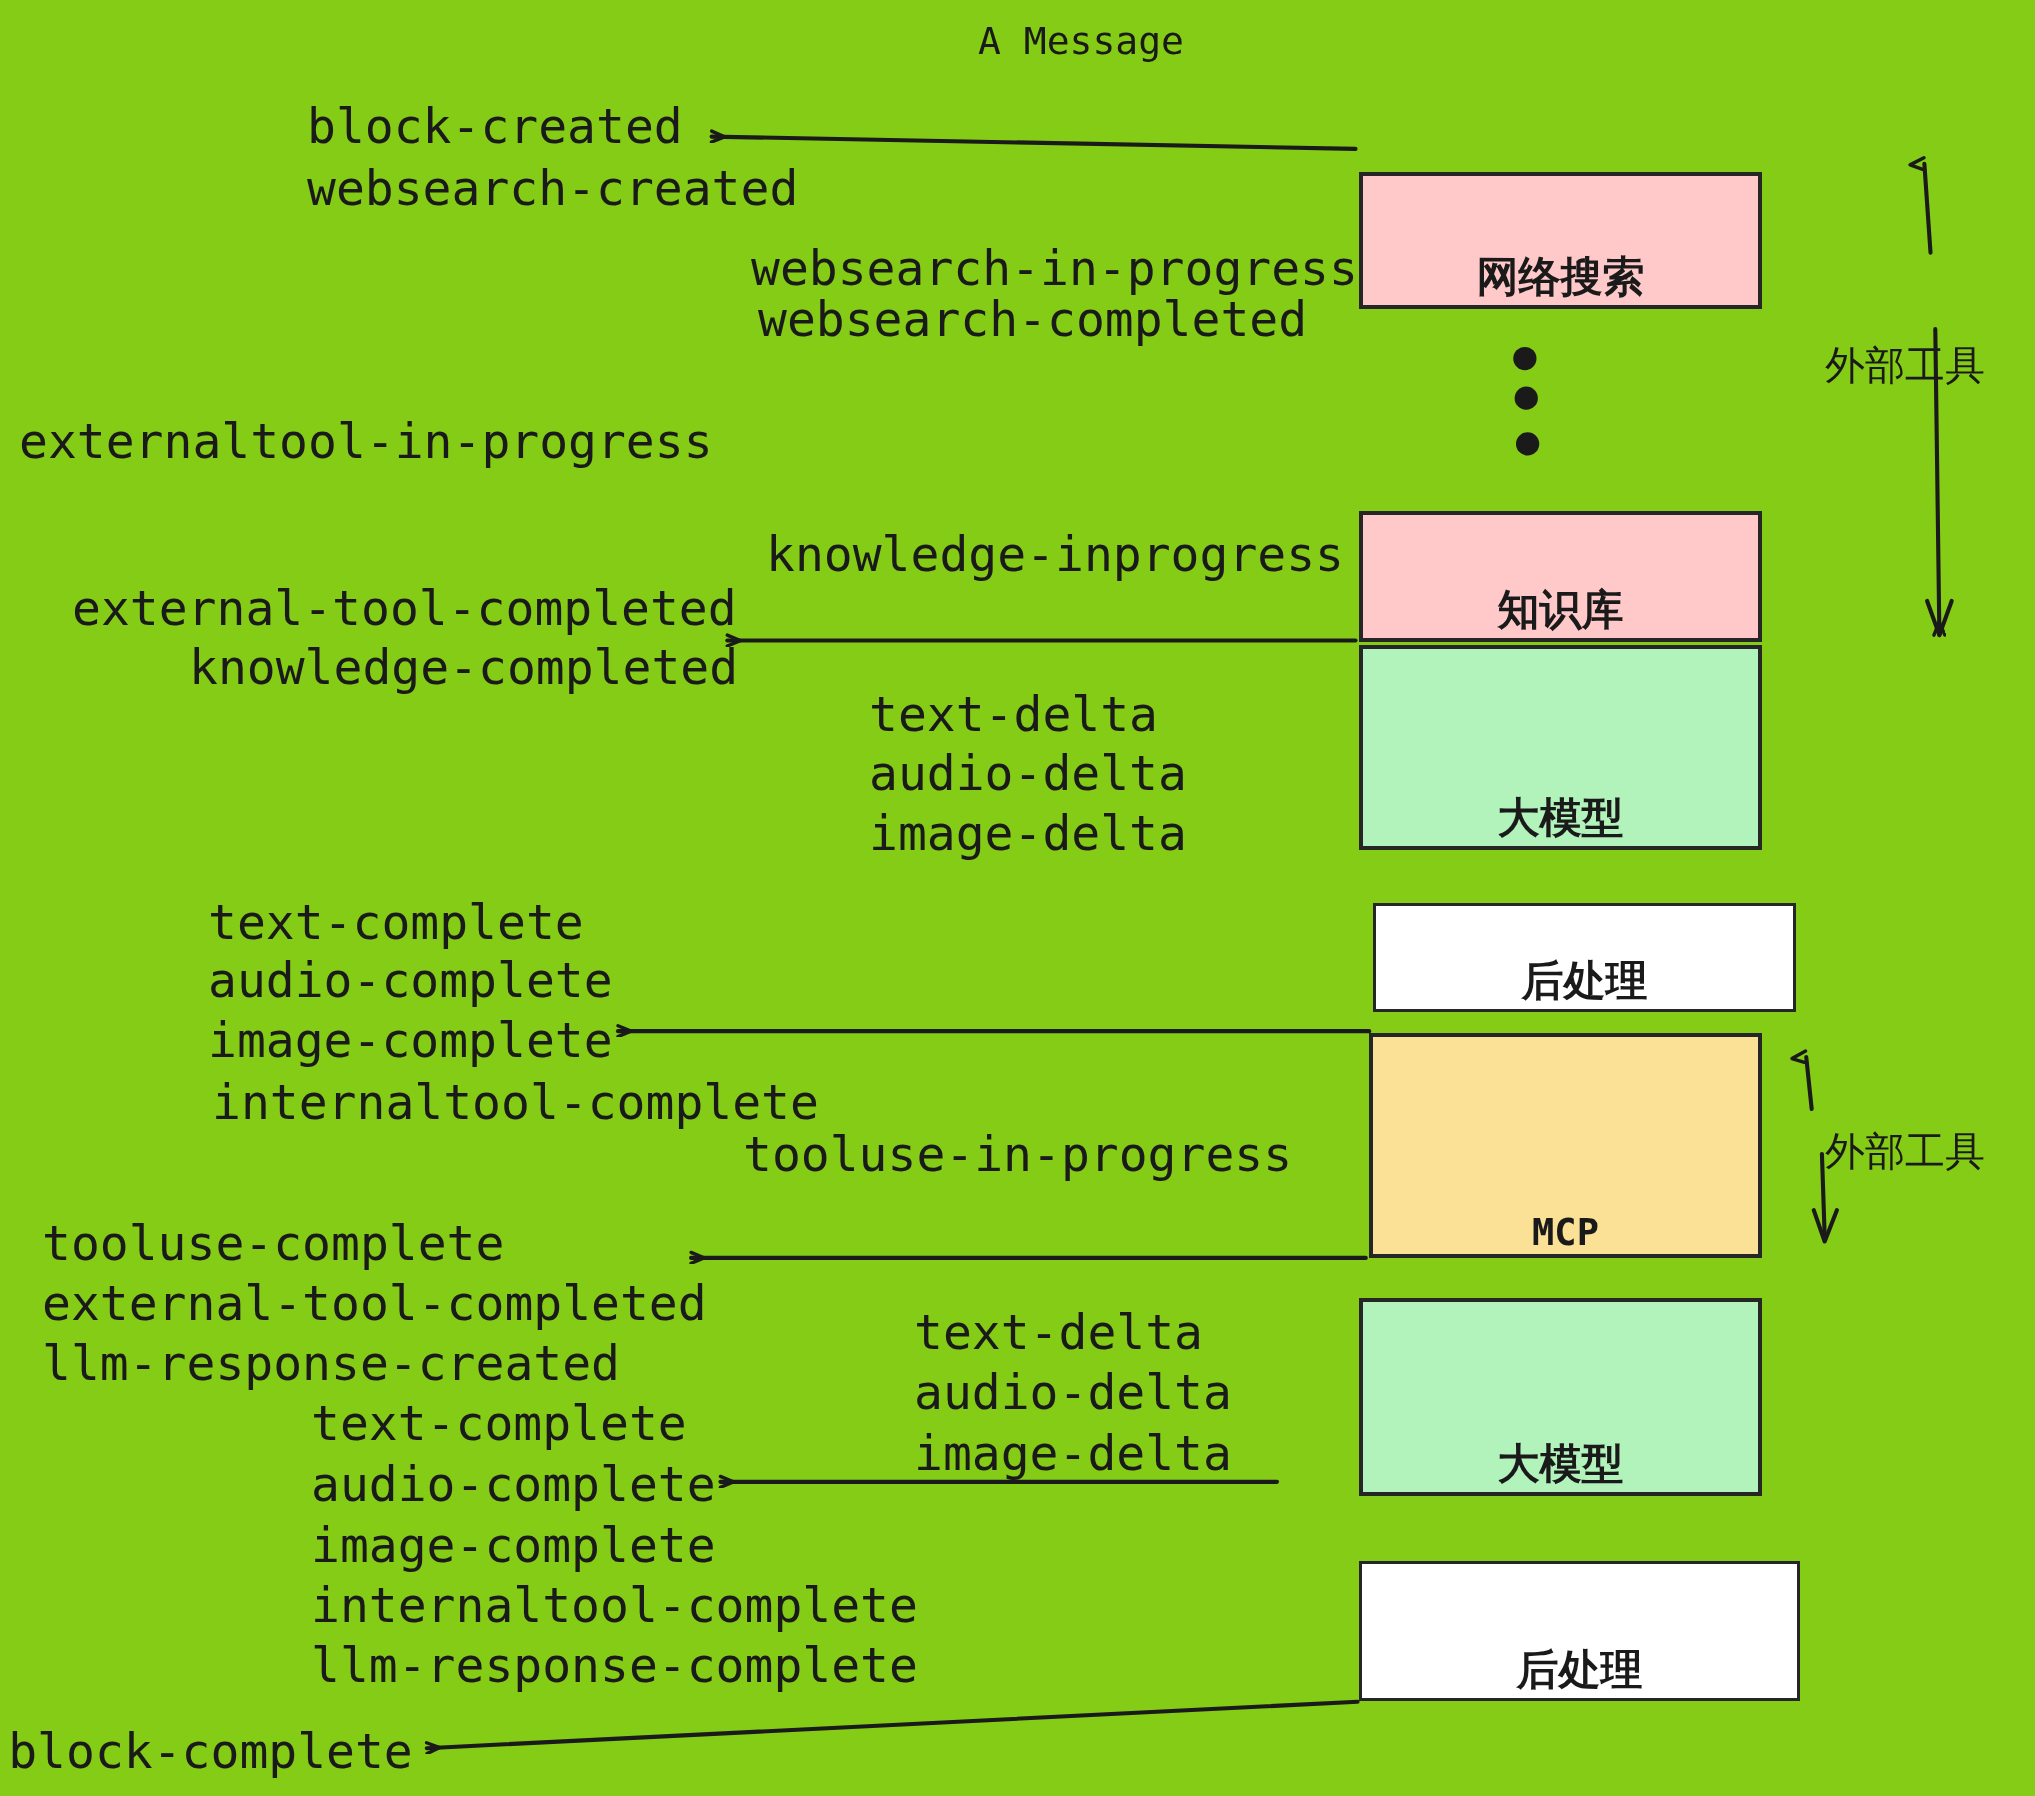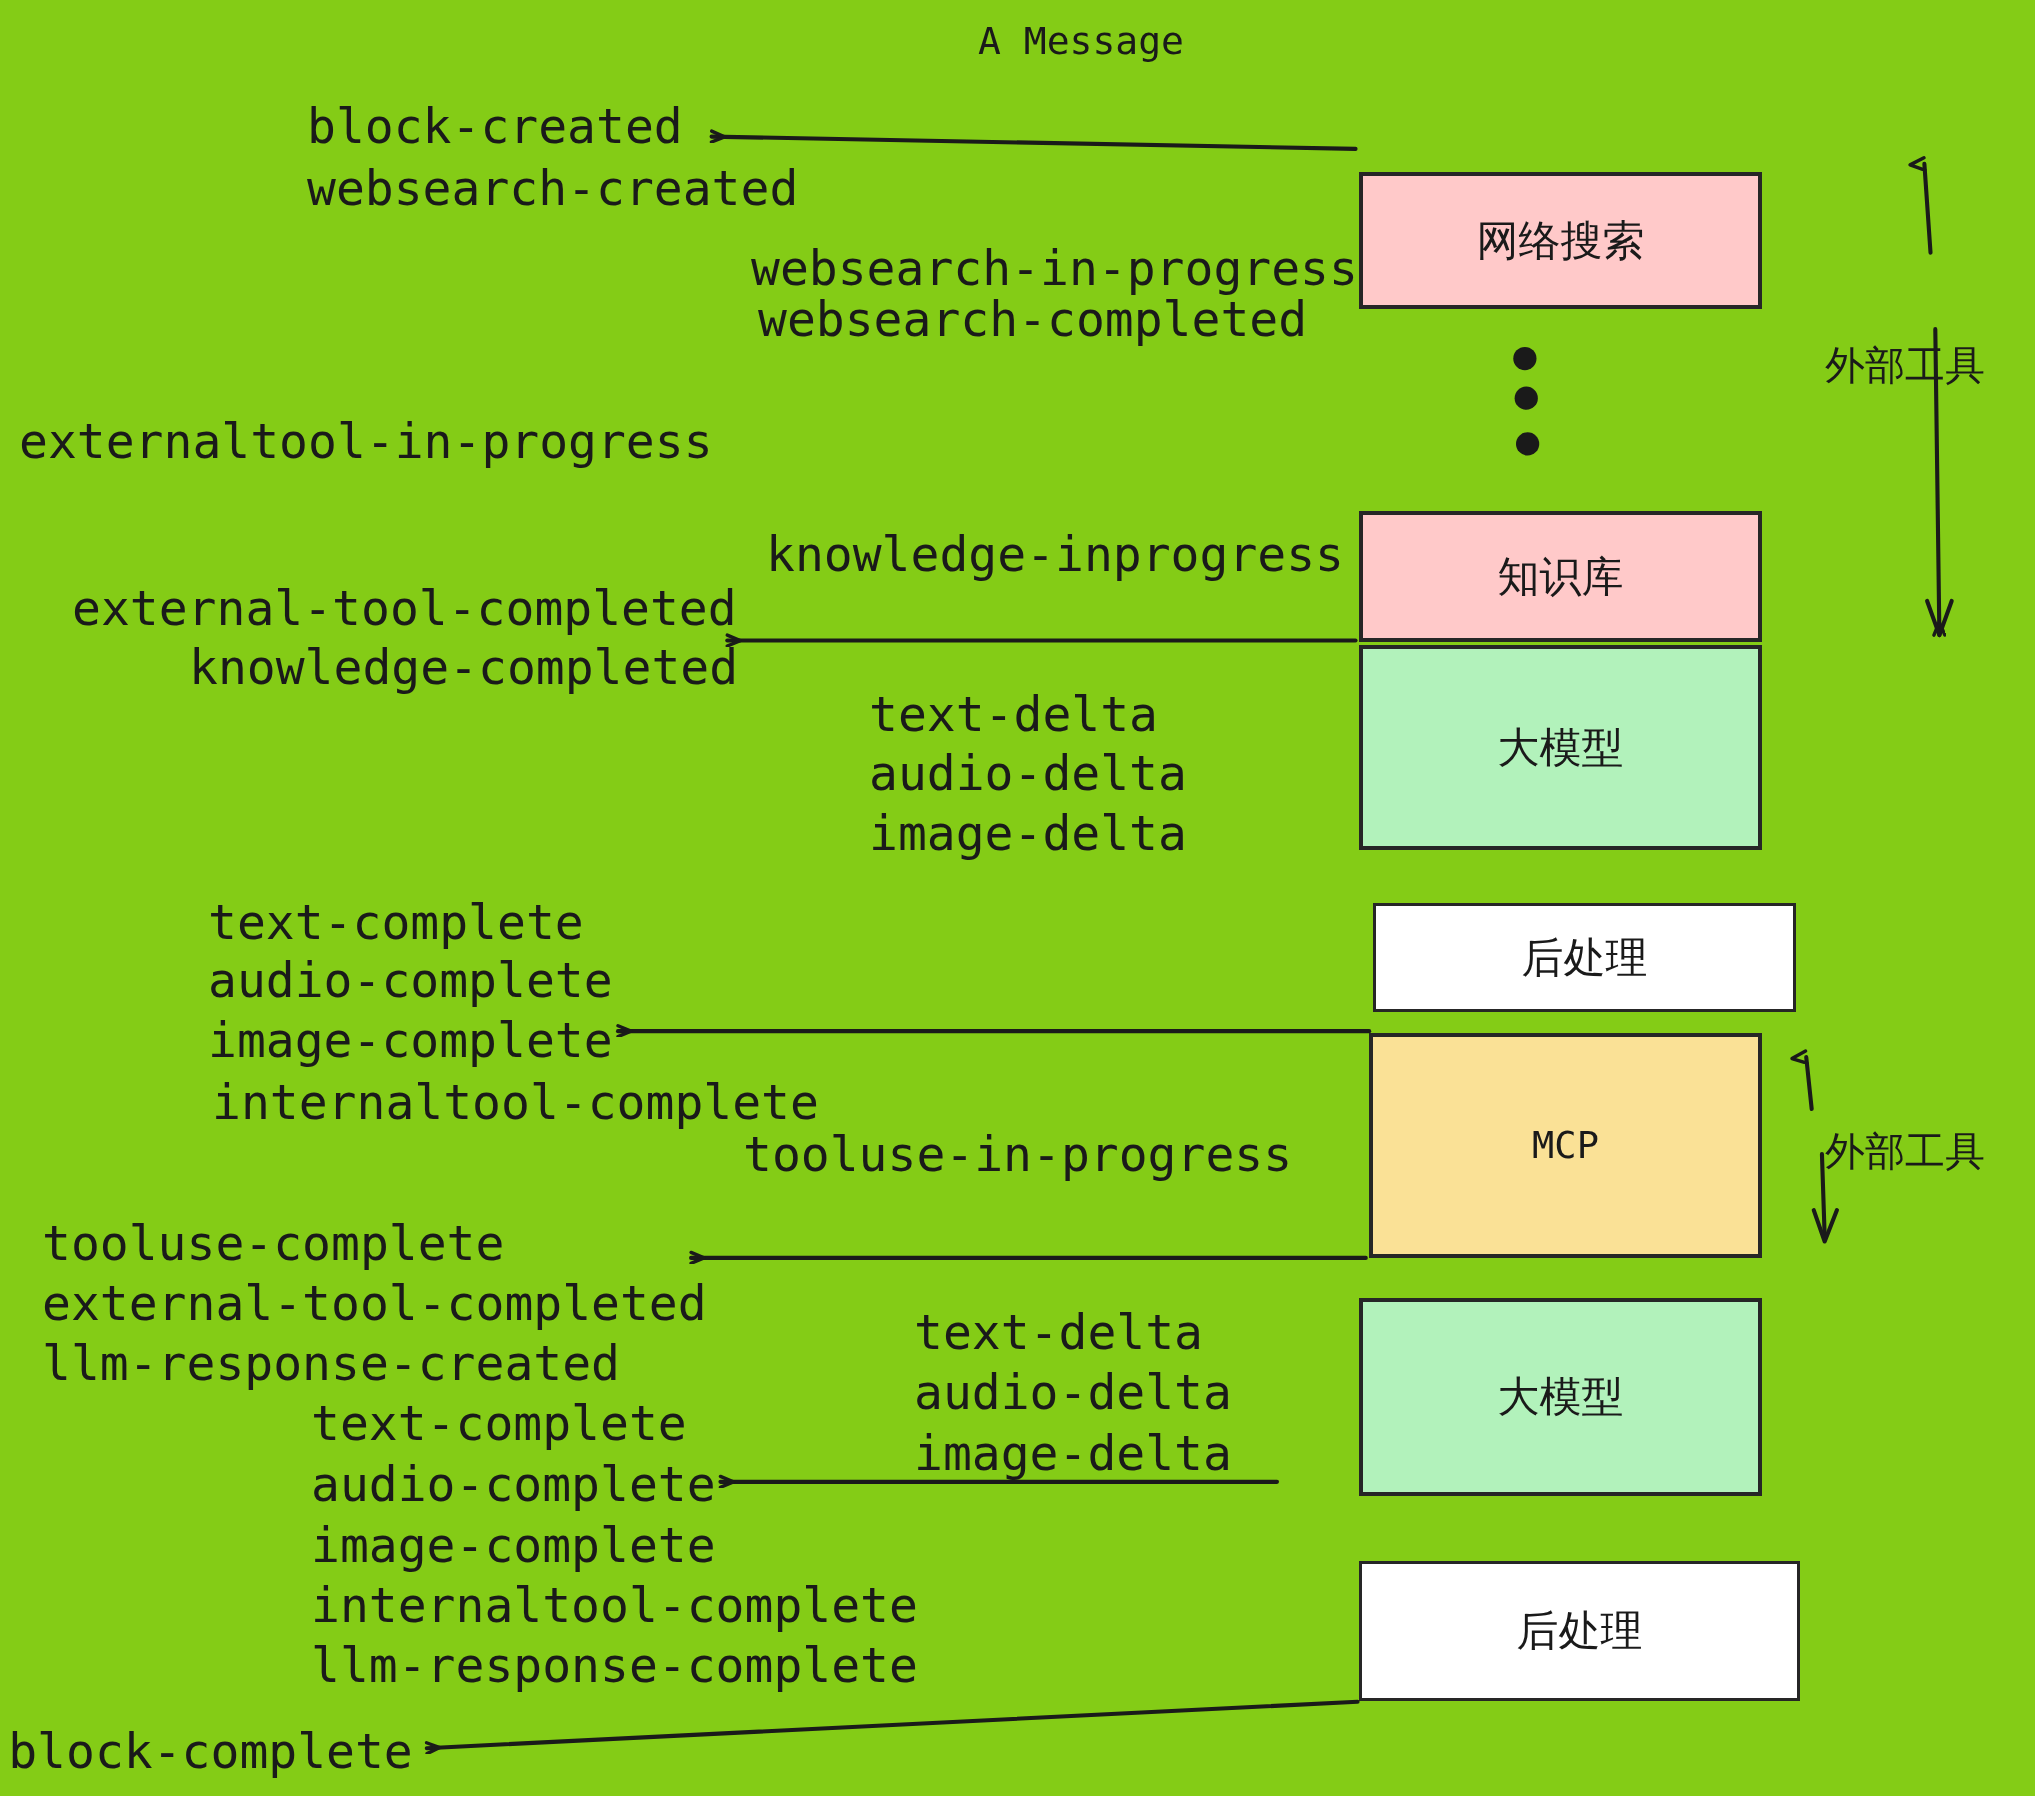--- a/index.html
+++ b/index.html
@@ -40,25 +40,26 @@
     font-family: "DejaVu Sans Mono", monospace;
     font-size: 38px;
     color: #1a1a1a;
     white-space: nowrap;
   }
   .nodebox {
     position: absolute;
     box-sizing: border-box;
     border: 4.1px solid #262626;
     display: flex;
-    align-items: center;
+    align-items: flex-end;
     justify-content: center;
     font-family: "DejaVu Sans", sans-serif;
     font-size: 42px;
     color: #1a1a1a;
+    font-weight: bold;
   }
   .nodebox.mono {
     font-family: "DejaVu Sans Mono", monospace;
     font-size: 37px;
   }
   .grouplabel {
     position: absolute;
     font-family: "DejaVu Sans", sans-serif;
     font-size: 40px;
     color: #1a1a1a;

